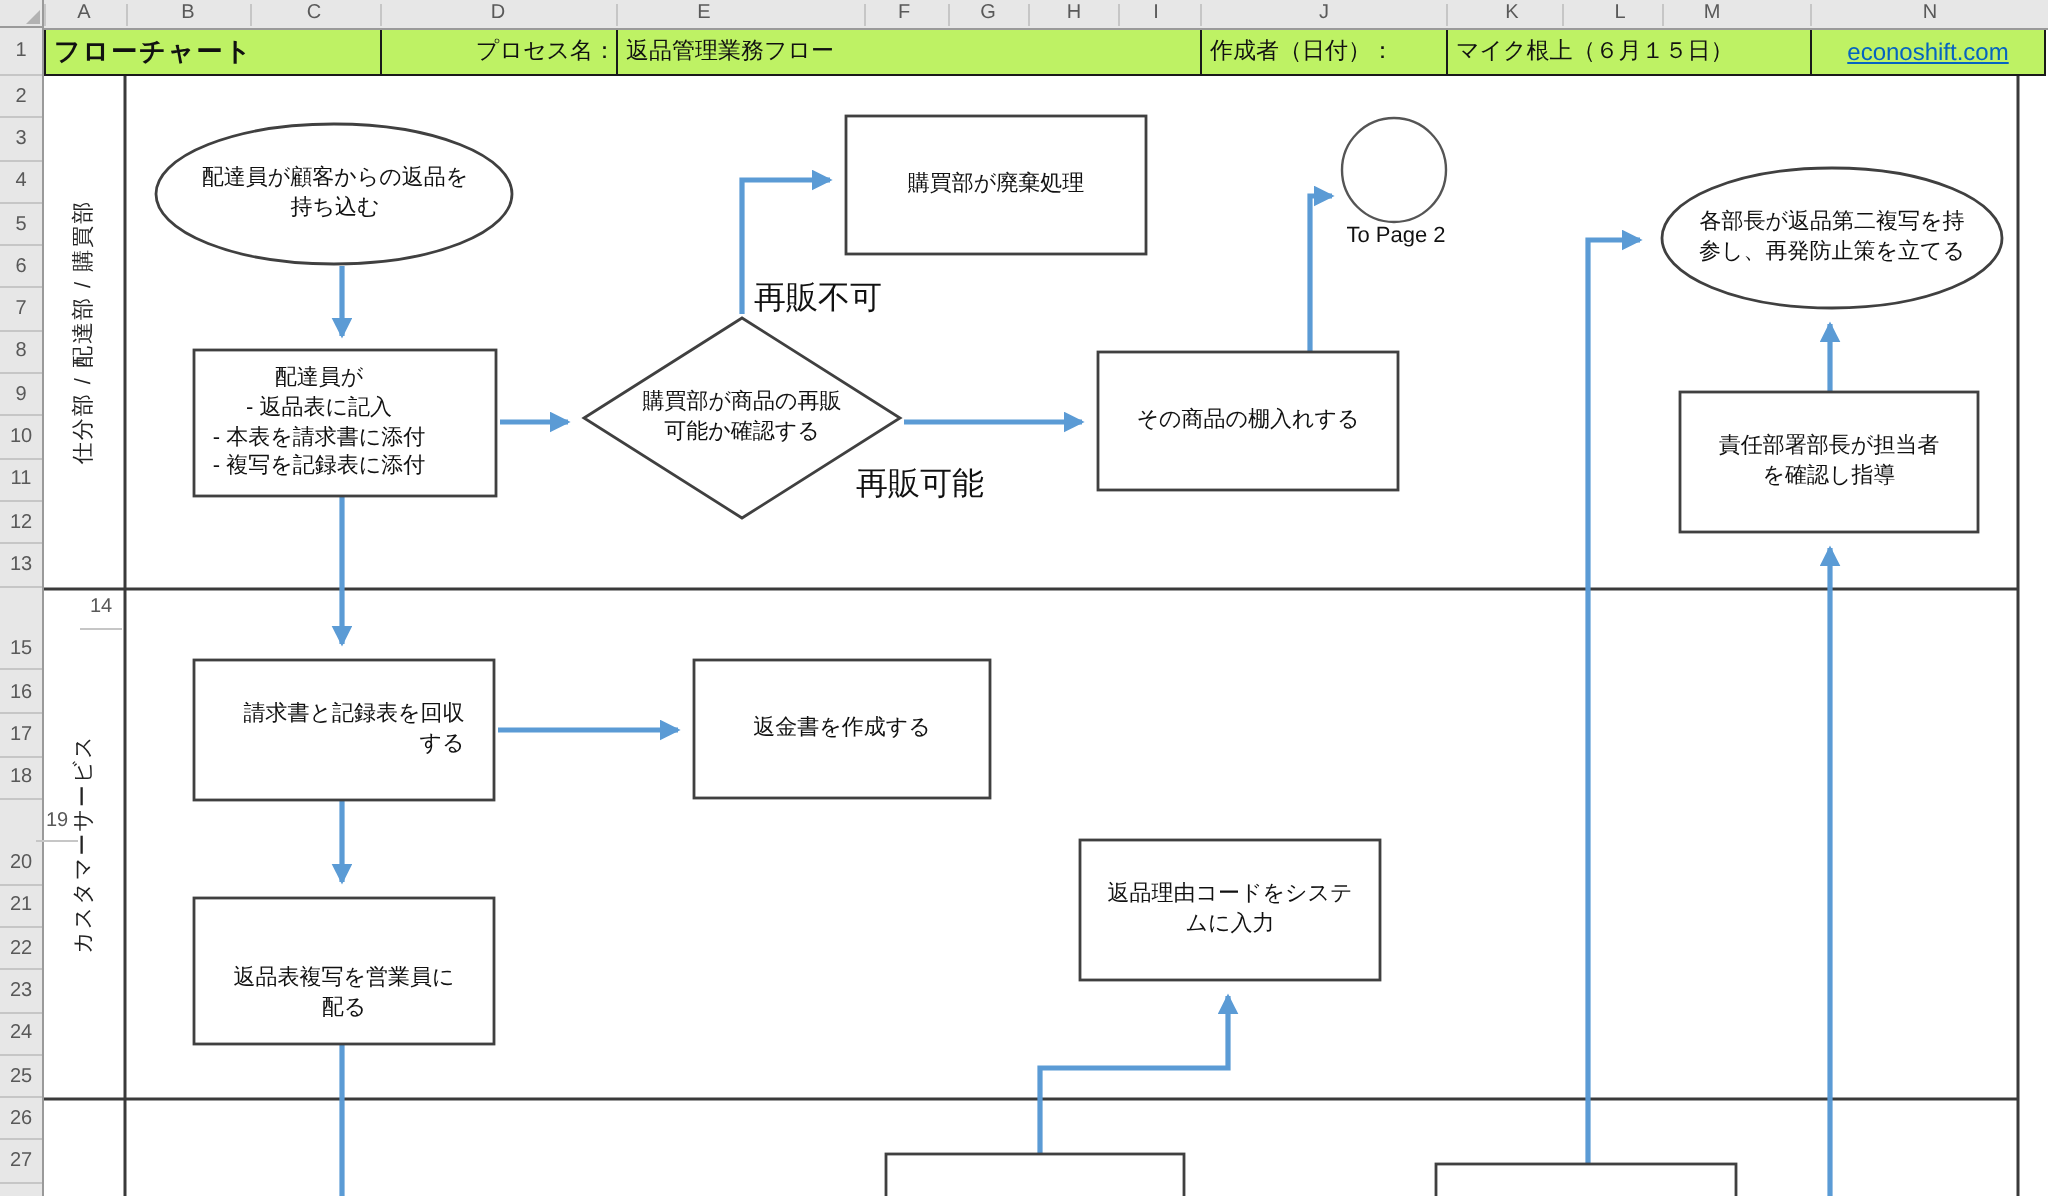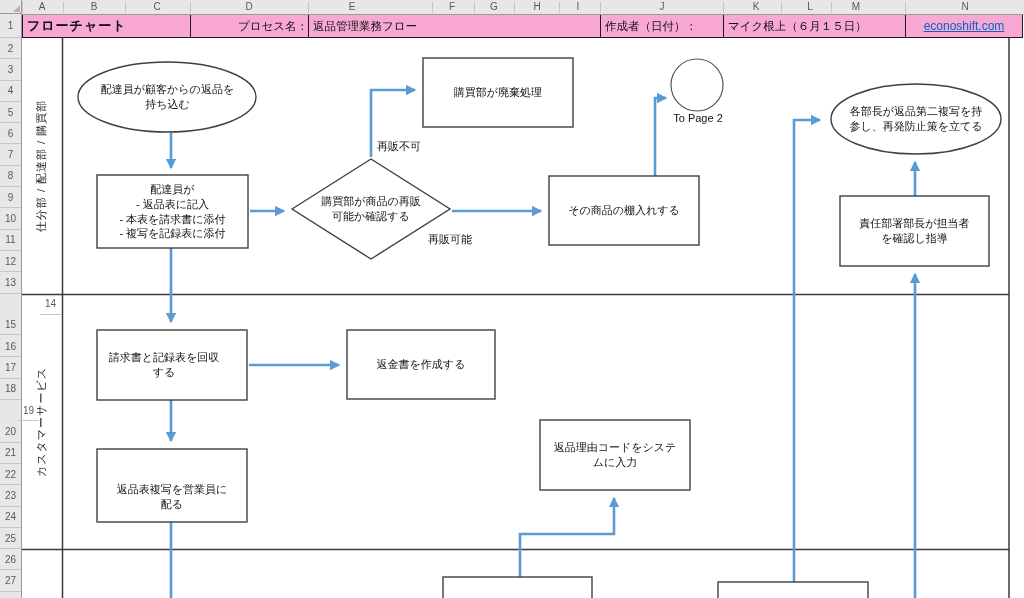--- a/index.html
+++ b/index.html
@@ -33,21 +33,21 @@
     background:#e7e7e7;border-right:1px solid #9a9a9a;z-index:5;box-sizing:border-box;
   }
   .row-num{
     position:absolute;left:0;width:21px;text-align:center;
     font-size:10px;color:#595959;border-bottom:1px solid #c6c6c6;
     display:flex;align-items:center;justify-content:center;box-sizing:border-box;
   }
   
   #title-row{
     position:absolute;left:22px;top:14px;width:1001px;height:24px;
-    display:flex;z-index:4;background:#f9a8d4;
+    display:flex;z-index:4;background:#bef264;
     border:1px solid #1a1a1a;box-sizing:border-box;
   }
   .title-cell{
     height:100%;box-sizing:border-box;border-right:1px solid #1a1a1a;
     font-size:11.5px;color:#111;line-height:22px;padding-left:4px;
     overflow:hidden;white-space:nowrap;
   }
   .title-cell:last-child{border-right:none;}
   #cell-title{width:168px;font-size:13px;font-weight:bold;letter-spacing:1px;}
   #cell-process-label{width:118px;text-align:right;}
@@ -57,21 +57,21 @@
   #cell-link{width:116px;text-align:center;padding-left:0;}
   #cell-link a{color:#0563c1;text-decoration:underline;font-size:12px;}
   
   #chart-svg{position:absolute;left:0;top:0;z-index:1;}
   .shape-text{
     position:absolute;display:flex;align-items:center;justify-content:center;
     text-align:center;white-space:pre-line;font-size:11px;line-height:1.34;
     color:#111;z-index:2;pointer-events:none;
   }
   .edge-label{
-    position:absolute;font-size:11px;color:#111;z-index:2;
+    position:absolute;font-size:16px;color:#111;z-index:2;
     white-space:nowrap;pointer-events:none;
   }
   .lane-label{
     position:absolute;transform:rotate(-90deg);transform-origin:center;
     text-align:center;font-size:11px;color:#222;z-index:2;
     white-space:nowrap;letter-spacing:1px;
   }
 </style>
 </head>
 <body>
@@ -119,34 +119,34 @@
     <rect x="347" y="330" width="148" height="69"></rect>
     <rect x="540" y="420" width="150" height="70"></rect>
     <rect x="97" y="449" width="150" height="73"></rect>
     <rect x="443" y="577" width="149" height="30"></rect>
     <rect x="718" y="582" width="150" height="25"></rect>
   </g>
 </svg>
 
 <div class="shape-text" style="left:80px;top:62px;width:175px;height:70px;">配達員が顧客からの返品を
 持ち込む</div>
-<div class="shape-text" style="left:97px;top:175px;width:151px;height:73px;">配達員が
+<div class="shape-text" style="left:84px;top:175px;width:151px;height:73px;">配達員が
 - 返品表に記入
 - 本表を請求書に添付
 - 複写を記録表に添付</div>
 <div class="shape-text" style="left:296px;top:164px;width:150px;height:90px;">購買部が商品の再販
 可能か確認する</div>
 <div class="shape-text" style="left:423px;top:58px;width:150px;height:69px;">購買部が廃棄処理</div>
 <div class="shape-text" style="left:655px;top:110px;width:86px;height:16px;">To Page 2</div>
 <div class="shape-text" style="left:549px;top:176px;width:150px;height:69px;">その商品の棚入れする</div>
 <div class="shape-text" style="left:832px;top:84px;width:168px;height:70px;">各部長が返品第二複写を持
 参し、再発防止策を立てる</div>
 <div class="shape-text" style="left:840px;top:196px;width:149px;height:70px;">責任部署部長が担当者
 を確認し指導</div>
-<div class="shape-text" style="left:101px;top:330px;width:126px;height:70px;">請求書と記録表を回収
+<div class="shape-text" style="left:114px;top:330px;width:126px;height:70px;text-align:right;">請求書と記録表を回収
 する</div>
 <div class="shape-text" style="left:347px;top:330px;width:148px;height:69px;">返金書を作成する</div>
 <div class="shape-text" style="left:540px;top:420px;width:150px;height:70px;">返品理由コードをシステ
 ムに入力</div>
 <div class="shape-text" style="left:97px;top:449px;width:150px;height:95px;">返品表複写を営業員に
 配る</div>
 
 <span class="edge-label" style="left:377px;top:139px;">再販不可</span>
 <span class="edge-label" style="left:428px;top:232px;">再販可能</span>
 

